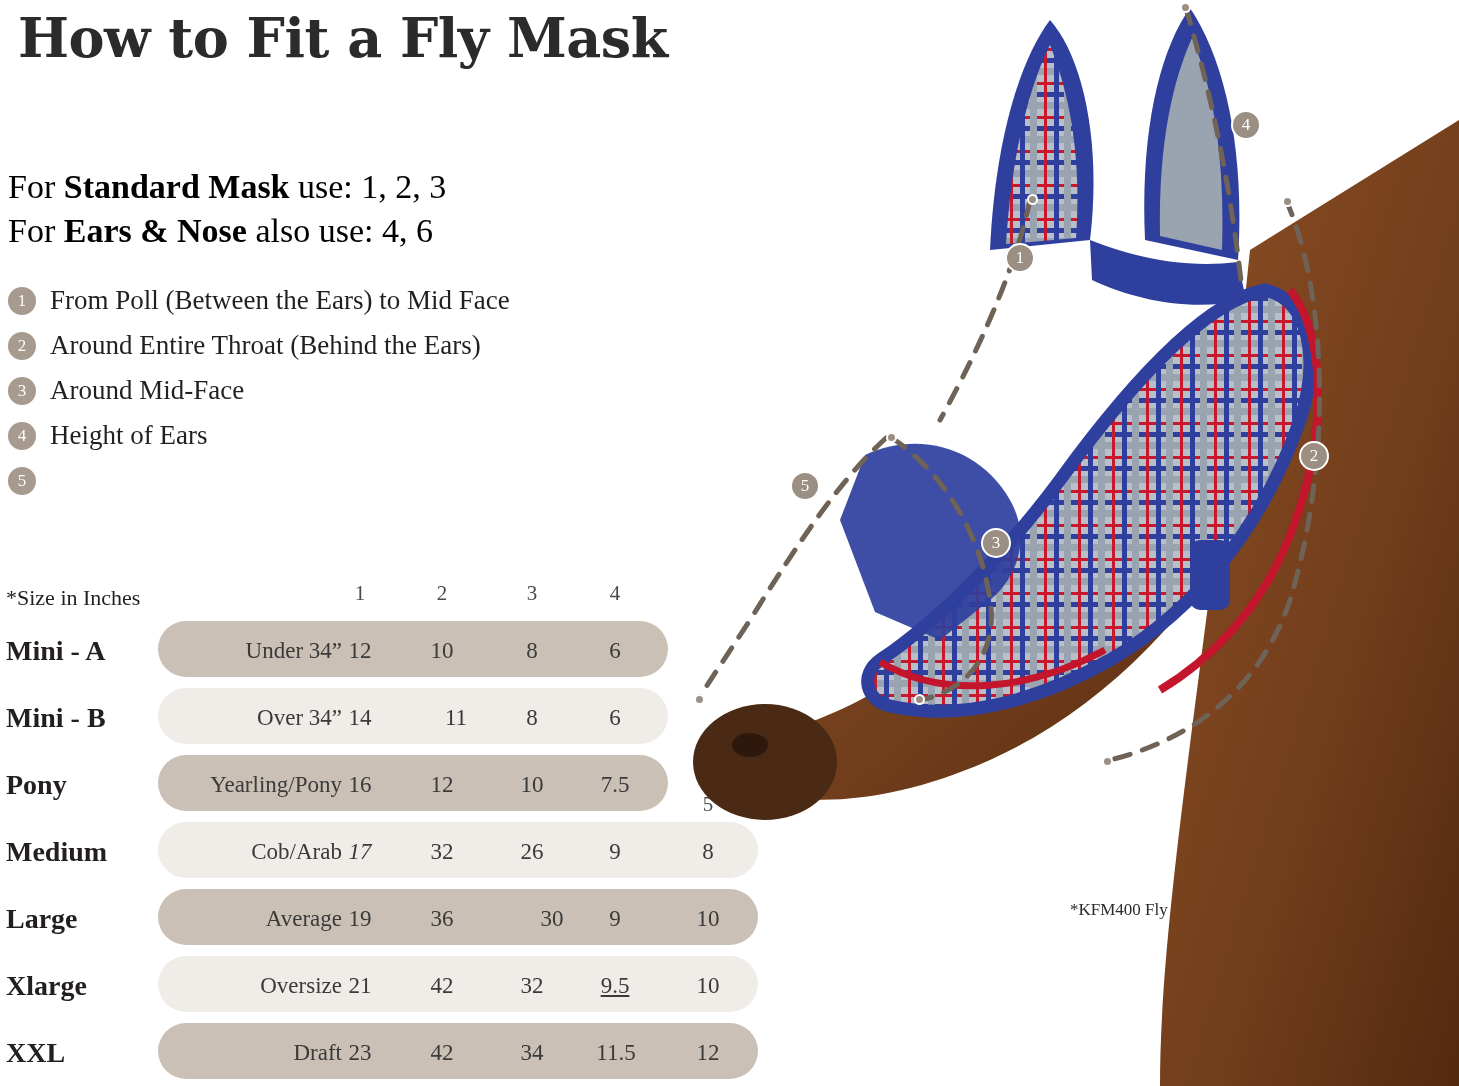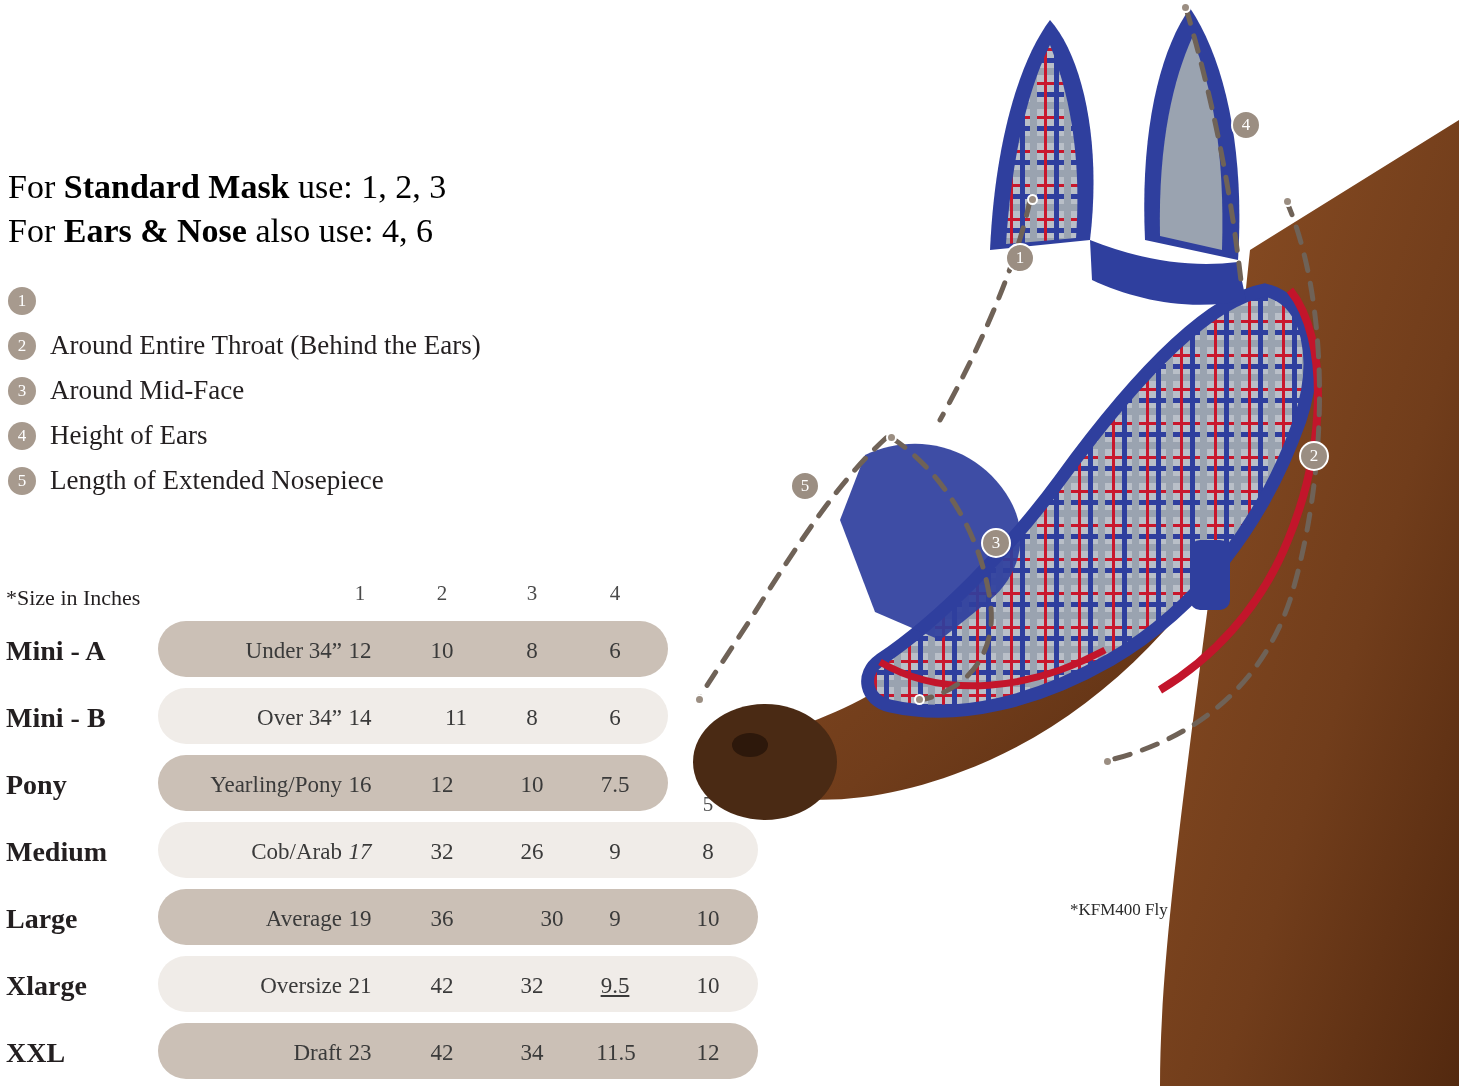--- a/index.html
+++ b/index.html
@@ -193,45 +193,46 @@
     width: 769px;
     height: 1086px;
     z-index: 1;
   }
 </style>
 </head>
 <body>
 
 <div class="page">
 
+  <div class="title">How to Fit a Fly Mask</div>
 
   <div class="intro">
     <div><span>For </span><b>Standard Mask</b><span> use: 1, 2, 3</span></div>
     <div><span>For </span><b>Ears &amp; Nose</b><span> also use: 4, 6</span></div>
   </div>
 
   <div class="legend">
     <div class="legend-row">
       <div class="badge">1</div>
+      <div class="legend-text">From Poll (Between the Ears) to Mid Face</div>
     </div>
     <div class="legend-row">
       <div class="badge">2</div>
       <div class="legend-text">Around Entire Throat (Behind the Ears)</div>
     </div>
     <div class="legend-row">
       <div class="badge">3</div>
       <div class="legend-text">Around Mid-Face</div>
     </div>
     <div class="legend-row">
       <div class="badge">4</div>
       <div class="legend-text">Height of Ears</div>
     </div>
     <div class="legend-row">
       <div class="badge">5</div>
-      <div class="legend-text">Length of Extended Nosepiece</div>
     </div>
   </div>
 
   <div class="table-wrap">
     <div class="size-note">*Size in Inches</div>
 
     <div class="col-head" style="left:340px; top:-4px;">1</div>
     <div class="col-head" style="left:422px; top:-4px;">2</div>
     <div class="col-head" style="left:512px; top:-4px;">3</div>
     <div class="col-head" style="left:595px; top:-4px;">4</div>

